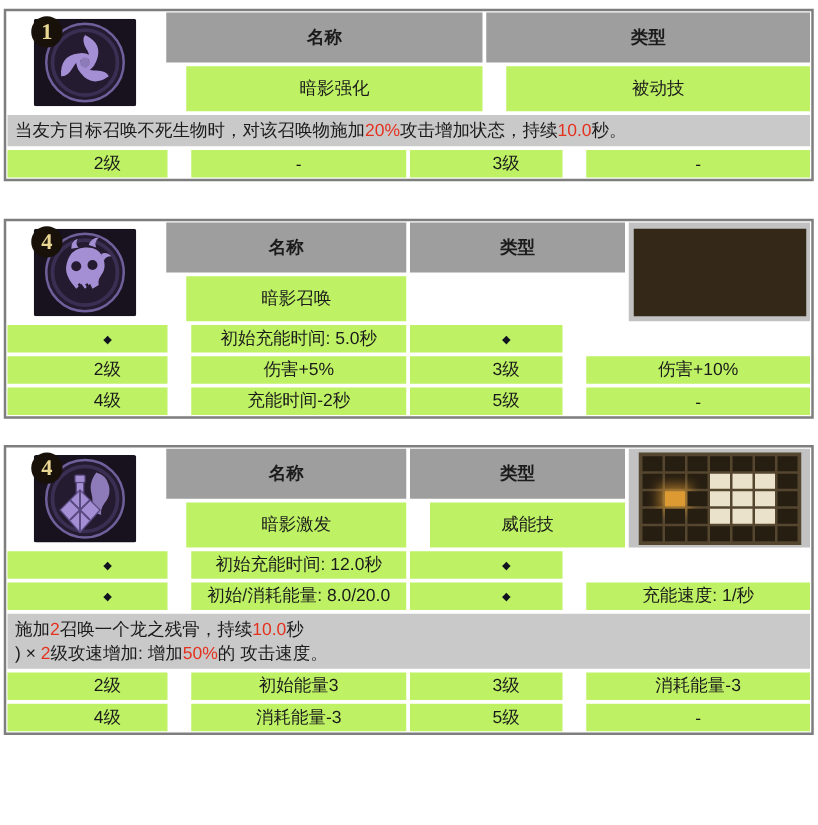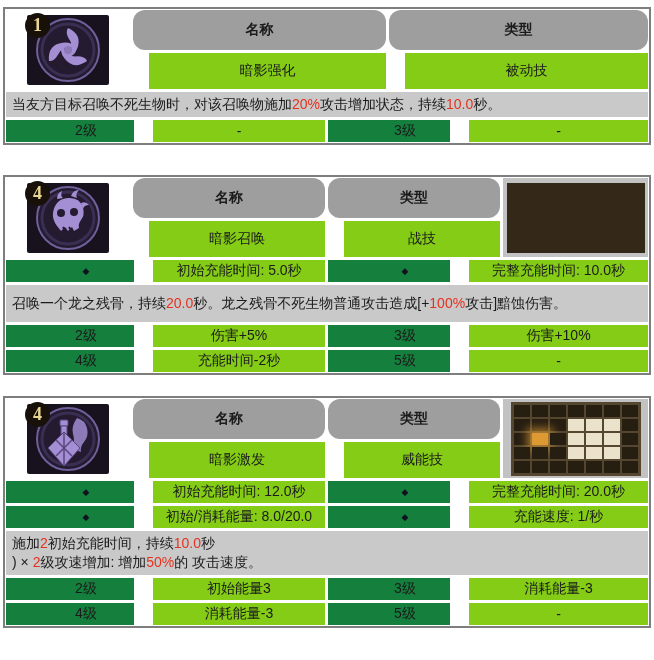--- a/index.html
+++ b/index.html
@@ -12,23 +12,23 @@
   .tbl2 { margin-top:30px; }
   .tbl3 { margin-top:21px; }
 
   .grid { display:grid; gap:3px; }
   .head1 { grid-template-columns:124px 253px 1fr; grid-template-rows:40px 36px; }
   .head2 { grid-template-columns:124px 192px 172px 1fr; grid-template-rows:40px 36px; }
   .four  { grid-template-columns:128px 188px 122px 1fr; grid-auto-rows:22px; }
 
   .cell { display:flex; align-items:center; justify-content:center;
           font-size:14px; color:#1b1b1b; }
-  .hdr  { background:#9e9e9e; font-weight:bold;border-radius:12px; }
-  .lab  { background:#15803d;padding-left:32px; }
-  .valc { background:#84cc16;margin-left:16px; }
+  .hdr  { background:#9e9e9e; font-weight:bold; }
+  .lab  { background:#bef264;padding-left:32px; }
+  .valc { background:#bef264;margin-left:16px; }
   .bullet { font-size:9px; color:#10131f; }
 
   .icon-cell { background:#ffffff; grid-column:1; grid-row:1/3; }
   .img-cell  { background:#c2c2c2; grid-column:4; grid-row:1/3; }
   .gc2r1{grid-column:2;grid-row:1} .gc3r1{grid-column:3;grid-row:1}
   .gc2r2{grid-column:2;grid-row:2} .gc3r2{grid-column:3;grid-row:2}
 
   .desc { background:#c9c9c9; padding:3px 6px; font-size:14px; line-height:19px;
           display:block; color:#1b1b1b; }
   .desc-tall { padding-top:9px; padding-bottom:9px; }
@@ -105,33 +105,28 @@
             <circle cx="34" cy="30" r="4" fill="#241b31"></circle>
             <circle cx="47" cy="29" r="4" fill="#241b31"></circle>
             <path d="M36 44 l3 5 M42 44 l3 5" stroke="#241b31" stroke-width="2"></path>
           </svg>
           <div class="badge">4</div>
         </div>
       </div>
       <div class="cell hdr gc2r1">名称</div>
       <div class="cell hdr gc3r1">类型</div>
       <div class="cell valc gc2r2">暗影召唤</div>
-      <div class="cell valc gc3r2">战技</div>
       <div class="cell img-cell">
         <div class="dark-img"></div>
       </div>
     </div>
     <div class="grid four">
       <div class="cell lab bullet">◆</div>
       <div class="cell valc">初始充能时间: 5.0秒</div>
       <div class="cell lab bullet">◆</div>
-      <div class="cell valc">完整充能时间: 10.0秒</div>
-    </div>
-    <div class="desc desc-tall">
-      <div><span>召唤一个龙之残骨，持续</span><span class="red">20.0</span><span>秒。龙之残骨不死生物普通攻击造成[+</span><span class="red">100%</span><span>攻击]黯蚀伤害。</span></div>
     </div>
     <div class="grid four">
       <div class="cell lab">2级</div>
       <div class="cell valc">伤害+5%</div>
       <div class="cell lab">3级</div>
       <div class="cell valc">伤害+10%</div>
     </div>
     <div class="grid four">
       <div class="cell lab">4级</div>
       <div class="cell valc">充能时间-2秒</div>
@@ -202,30 +197,29 @@
             <div class="gcell"></div>
             <div class="gcell"></div>
             <div class="gcell"></div>
           </div>
       </div>
     </div>
     <div class="grid four">
       <div class="cell lab bullet">◆</div>
       <div class="cell valc">初始充能时间: 12.0秒</div>
       <div class="cell lab bullet">◆</div>
-      <div class="cell valc">完整充能时间: 20.0秒</div>
     </div>
     <div class="grid four">
       <div class="cell lab bullet">◆</div>
       <div class="cell valc">初始/消耗能量: 8.0/20.0</div>
       <div class="cell lab bullet">◆</div>
       <div class="cell valc">充能速度: 1/秒</div>
     </div>
     <div class="desc">
-      <div><span>施加</span><span class="red">2</span><span>初始充能时间，持续</span><span class="red">10.0</span><span>秒</span></div>
+      <div><span>施加</span><span class="red">2</span><span>召唤一个龙之残骨，持续</span><span class="red">10.0</span><span>秒</span></div>
       <div><span>) × </span><span class="red">2</span><span>级攻速增加: 增加</span><span class="red">50%</span><span>的 攻击速度。</span></div>
     </div>
     <div class="grid four">
       <div class="cell lab">2级</div>
       <div class="cell valc">初始能量3</div>
       <div class="cell lab">3级</div>
       <div class="cell valc">消耗能量-3</div>
     </div>
     <div class="grid four">
       <div class="cell lab">4级</div>

